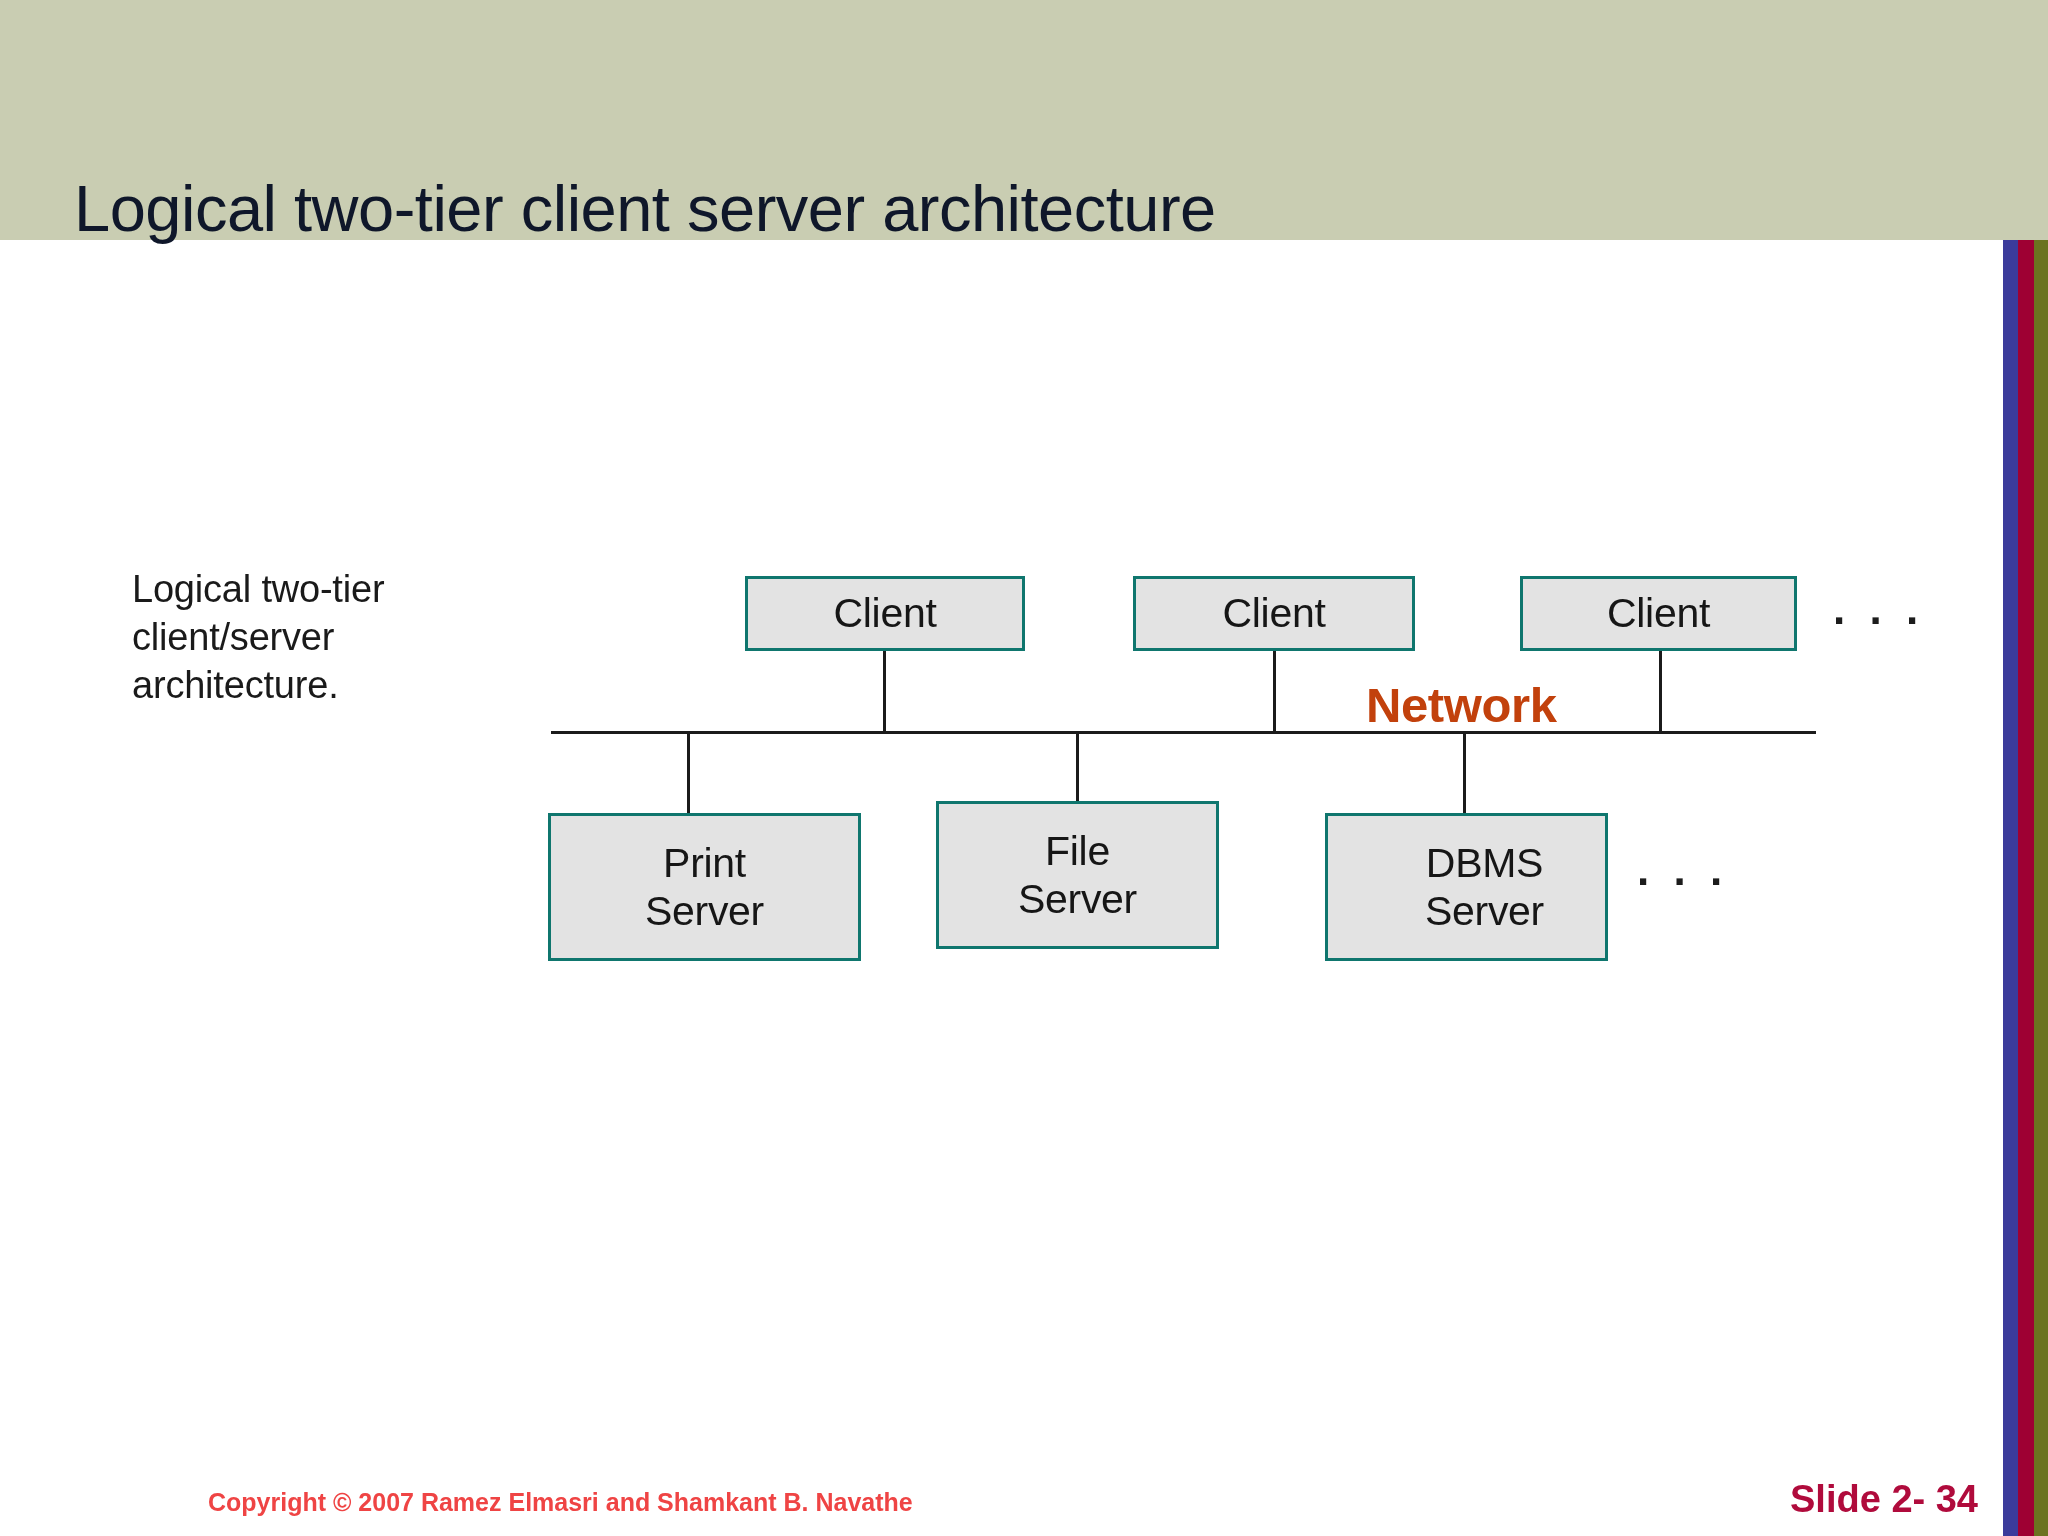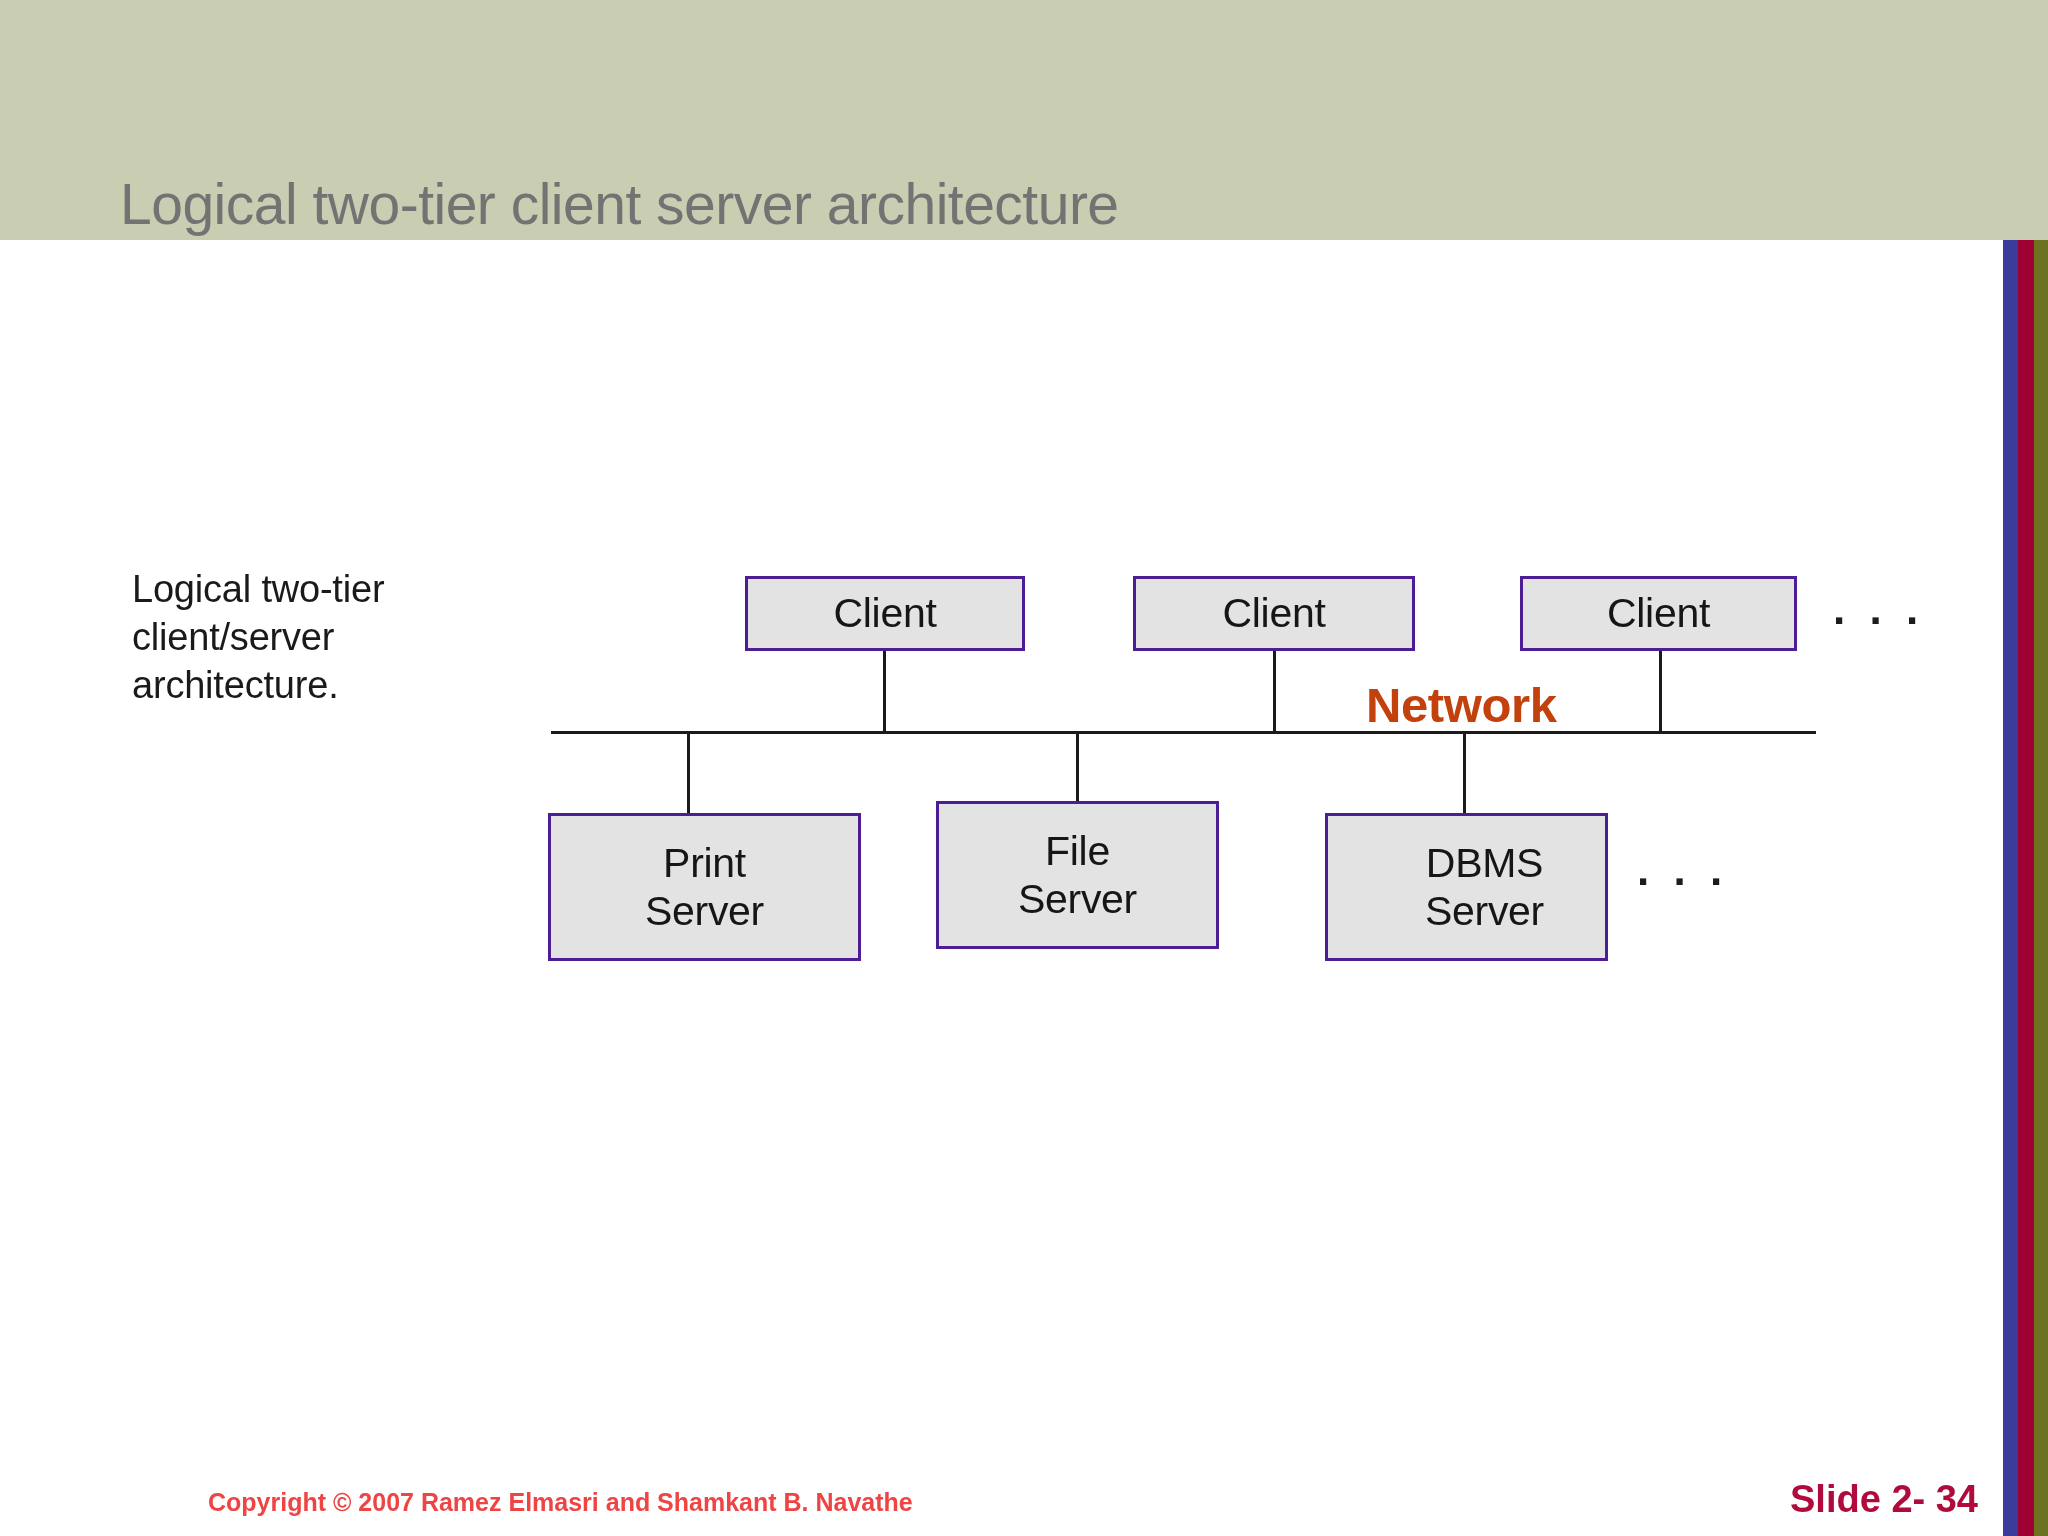--- a/index.html
+++ b/index.html
@@ -25,26 +25,25 @@
     left: 0;
     top: 0;
     width: 2048px;
     height: 240px;
     background: #c9cdb2;
   }
   #page-title {
     position: absolute;
     left: 74px;
     top: 176px;
-    font-size: 57px;
+    font-size: 65px;
     line-height: 1;
-    color: #737373;
+    color: #0f172a;
     white-space: nowrap;
     letter-spacing: -0.5px;
-    margin-left: 46px;
   }
 
   
   #edge-stripe {
     position: absolute;
     right: 0;
     top: 240px;
     width: 45px;
     height: 1296px;
     display: flex;
@@ -81,21 +80,21 @@
     position: absolute;
     left: 0;
     top: 0;
     width: 2048px;
     height: 1536px;
     pointer-events: none;
   }
   .node-box {
     position: absolute;
     background: #e3e3e3;
-    border: 3px solid #4c1d95;
+    border: 3px solid #0f766e;
     box-sizing: border-box;
     display: flex;
     flex-direction: column;
     align-items: center;
     justify-content: center;
     color: #161616;
     font-size: 41px;
     line-height: 1.18;
     letter-spacing: -0.3px;
     text-align: center;

